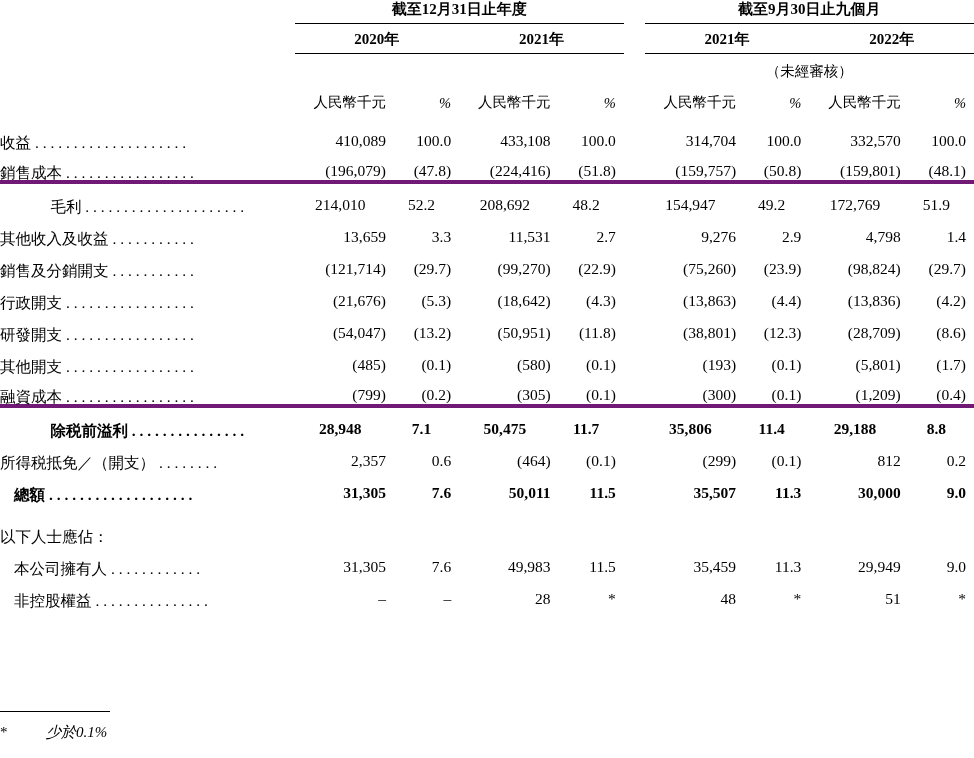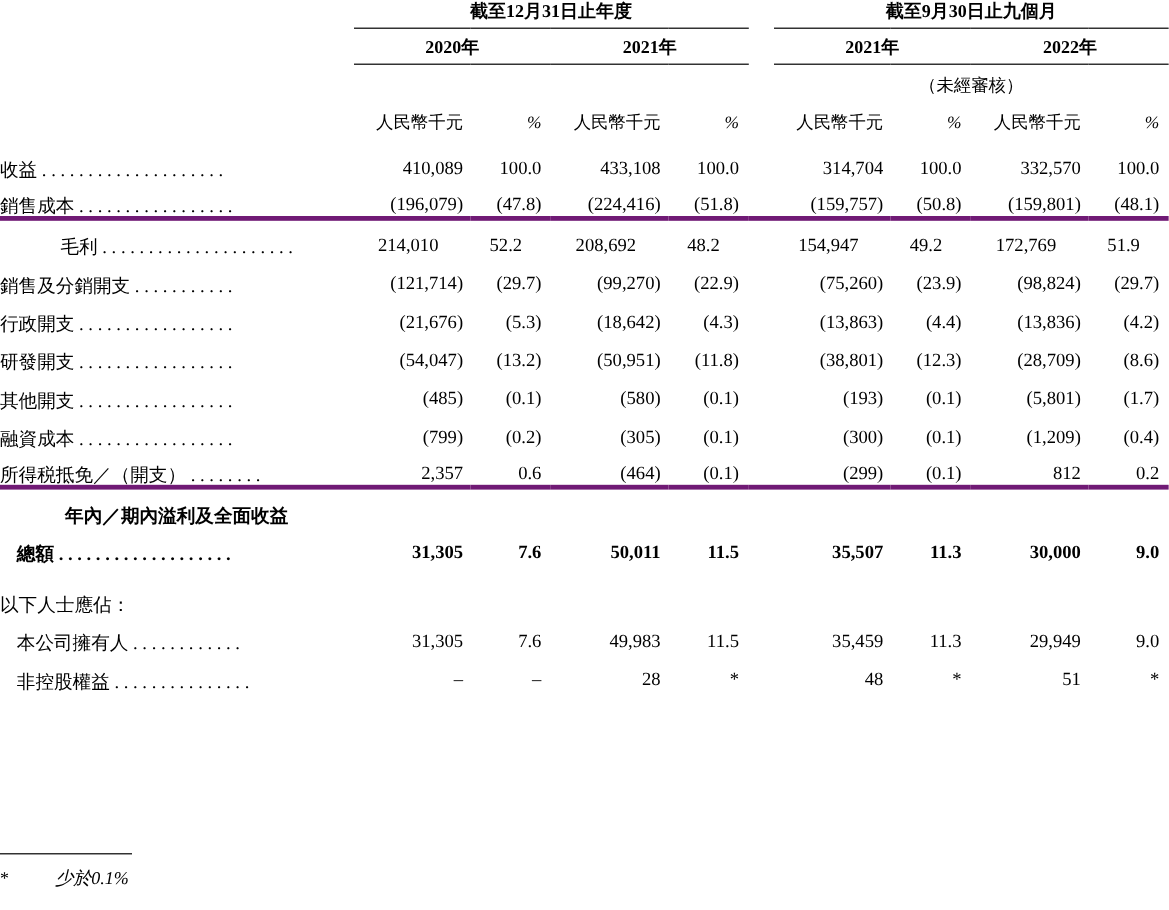--- a/index.html
+++ b/index.html
@@ -202,20 +202,32 @@
           <td class="pct">52.2</td>
           <td class="num">208,692</td>
           <td class="pct">48.2</td>
           <td></td>
           <td class="num">154,947</td>
           <td class="pct">49.2</td>
           <td class="num">172,769</td>
           <td class="pct">51.9</td>
         </tr>
         <tr class="datarow">
+          <td class="lbl"><span>其他收入及收益 . . . . . . . . . . .</span></td>
+          <td class="num">13,659</td>
+          <td class="pct">3.3</td>
+          <td class="num">11,531</td>
+          <td class="pct">2.7</td>
+          <td></td>
+          <td class="num">9,276</td>
+          <td class="pct">2.9</td>
+          <td class="num">4,798</td>
+          <td class="pct">1.4</td>
+        </tr>
+        <tr class="datarow">
           <td class="lbl"><span>銷售及分銷開支 . . . . . . . . . . .</span></td>
           <td class="num">(121,714)</td>
           <td class="pct">(29.7)</td>
           <td class="num">(99,270)</td>
           <td class="pct">(22.9)</td>
           <td></td>
           <td class="num">(75,260)</td>
           <td class="pct">(23.9)</td>
           <td class="num">(98,824)</td>
           <td class="pct">(29.7)</td>
@@ -261,43 +273,43 @@
           <td class="num">(799)</td>
           <td class="pct">(0.2)</td>
           <td class="num">(305)</td>
           <td class="pct">(0.1)</td>
           <td></td>
           <td class="num">(300)</td>
           <td class="pct">(0.1)</td>
           <td class="num">(1,209)</td>
           <td class="pct">(0.4)</td>
         </tr>
+        <tr class="datarow subtotal-top">
+          <td class="lbl bold"><span>除税前溢利 . . . . . . . . . . . . . . .</span></td>
+          <td class="num bold">28,948</td>
+          <td class="pct bold">7.1</td>
+          <td class="num bold">50,475</td>
+          <td class="pct bold">11.7</td>
+          <td></td>
+          <td class="num bold">35,806</td>
+          <td class="pct bold">11.4</td>
+          <td class="num bold">29,188</td>
+          <td class="pct bold">8.8</td>
+        </tr>
         <tr class="datarow">
           <td class="lbl"><span>所得税抵免／（開支） . . . . . . . .</span></td>
           <td class="num">2,357</td>
           <td class="pct">0.6</td>
           <td class="num">(464)</td>
           <td class="pct">(0.1)</td>
           <td></td>
           <td class="num">(299)</td>
           <td class="pct">(0.1)</td>
           <td class="num">812</td>
           <td class="pct">0.2</td>
-        </tr>
-        <tr class="datarow subtotal-top">
-          <td class="lbl bold"><span>年內／期內溢利及全面收益</span></td>
-          <td class="num bold"></td>
-          <td class="pct bold"></td>
-          <td class="num bold"></td>
-          <td class="pct bold"></td>
-          <td></td>
-          <td class="num bold"></td>
-          <td class="pct bold"></td>
-          <td class="num bold"></td>
-          <td class="pct bold"></td>
         </tr>
         <tr class="datarow">
           <td class="lbl bold"><span class="indent1">總額 . . . . . . . . . . . . . . . . . . .</span></td>
           <td class="num bold">31,305</td>
           <td class="pct bold">7.6</td>
           <td class="num bold">50,011</td>
           <td class="pct bold">11.5</td>
           <td></td>
           <td class="num bold">35,507</td>
           <td class="pct bold">11.3</td>

